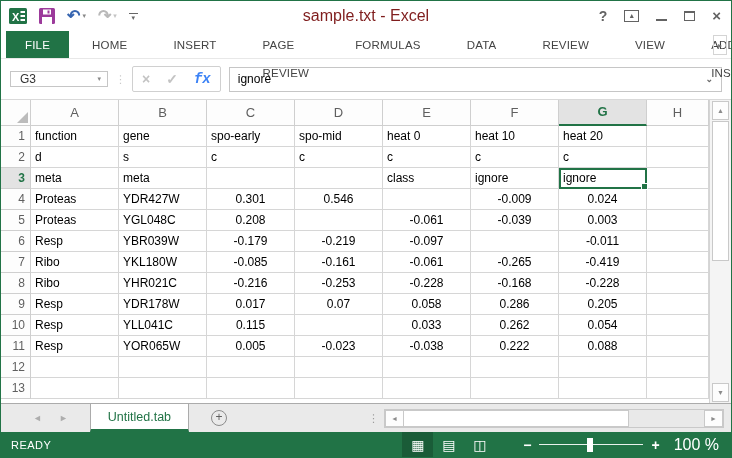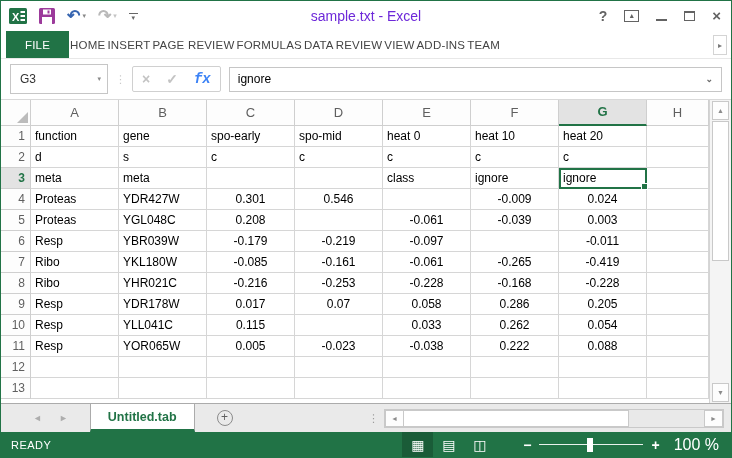--- a/index.html
+++ b/index.html
@@ -12,35 +12,35 @@
   .titlebar { height: 30px; display: flex; align-items: center; padding: 0 8px; position: relative; background: #fff; }
   .qat { display: flex; align-items: center; gap: 12px; }
   .qat-btn { display: inline-flex; align-items: center; gap: 2px; cursor: default; }
   .undo-glyph { color: #3765b0; font-size: 16px; font-weight: bold; line-height: 14px; }
   .redo-glyph { color: #b9b9b9; font-size: 16px; font-weight: bold; line-height: 14px; }
   .dd { font-size: 7px; color: #888; }
   .dd.dis { color: #c4c4c4; }
   .qat-more { display: inline-flex; flex-direction: column; align-items: center; color: #666; }
   .qat-more .bar { width: 9px; border-top: 1px solid #666; margin-bottom: 1px; }
   .qat-more .chev { font-size: 7px; line-height: 5px; }
-  .win-title { position: absolute; left: 50%; transform: translateX(-50%); font-size: 14px; color: #6d28d9; white-space: nowrap; text-align: right; }
+  .win-title { position: absolute; left: 50%; transform: translateX(-50%); font-size: 16px; color: #7f1d1d; white-space: nowrap; text-align: right; }
   .win-controls { position: absolute; right: 10px; top: 0; height: 30px; display: flex; align-items: center; gap: 17px; color: #636363; }
   .help-glyph { font-size: 14px; font-weight: bold; }
   .ribbon-opts { width: 15px; height: 12px; border: 1px solid #636363; display: flex; align-items: flex-start; justify-content: center; font-size: 8px; line-height: 9px; }
   .min-glyph { width: 11px; border-top: 2px solid #636363; display: inline-block; margin-top: 8px; }
   .max-glyph { width: 11px; height: 10px; border: 1px solid #636363; border-top-width: 2px; display: inline-block; }
   .close-glyph { font-size: 15px; font-weight: bold; line-height: 14px; }
   
   .ribbon-tabs { height: 28px; display: flex; align-items: stretch; padding-left: 5px; position: relative; border-bottom: 1px solid #e8e8e8; background: #fff; }
-  .rtab { line-height: 28px; padding: 0 1px; font-size: 11.5px; color: #444; letter-spacing: .2px; cursor: default; }
+  .rtab { line-height: 28px; padding: 0 23px; font-size: 11.5px; color: #444; letter-spacing: .2px; cursor: default; }
   .rtab.active { background: #217346; color: #fff; padding: 0 19px; }
   .tab-overflow { position: absolute; right: 4px; top: 4px; width: 14px; height: 20px; border: 1px solid #d4d4d4; color: #777; font-size: 8px; display: flex; align-items: center; justify-content: center; }
   
   .formula-row { height: 41px; display: flex; align-items: center; padding: 0 9px; border-bottom: 1px solid #d9d9d9; background: #fff; }
-  .name-box { width: 98px; height: 30px; border: 1px solid #c6c6c6; display: flex; align-items: center; padding: 0 6px 0 9px; color: #333; }
+  .name-box { width: 98px; height: 16px; border: 1px solid #c6c6c6; display: flex; align-items: center; padding: 0 6px 0 9px; color: #333; }
   .name-box .nb-dd { margin-left: auto; font-size: 7px; color: #8a8a8a; }
   .fdots { color: #c9c9c9; font-size: 11px; margin: 0 7px; letter-spacing: -1px; }
   .fbtns { height: 26px; border: 1px solid #d0d0d0; border-radius: 2px; display: flex; align-items: center; padding: 0 9px; gap: 16px; }
   .fcancel, .fenter { color: #c3c3c3; font-size: 14px; font-weight: bold; }
   .ffx { color: #3b82f6; font-size: 14px; font-style: italic; font-family: Liberation Mono, monospace; font-weight: bold; }
   .finput { flex: 1; height: 25px; border: 1px solid #c6c6c6; margin-left: 8px; display: flex; align-items: center; padding: 0 8px; color: #000; }
   .finput .fi-dd { margin-left: auto; color: #6a6a6a; font-size: 9px; font-weight: bold; }
   
   .grid-wrap { position: relative; height: 304px; background: #fff; border-bottom: 1px solid #ababab; overflow: hidden; }
   .col-head-row { display: flex; height: 26px; }
@@ -59,21 +59,21 @@
   .cell.selcell::after { content: ""; position: absolute; right: -2px; bottom: -2px; width: 5px; height: 5px; background: #217346; border: 1px solid #fff; }
   
   .vscroll { position: absolute; top: 0; right: 0; width: 22px; height: 100%; background: #f4f4f4; border-left: 1px solid #d4d4d4; display: flex; flex-direction: column; padding: 1px 2px; }
   .vs-btn { height: 19px; flex: none; border: 1px solid #c9c9c9; background: #fdfdfd; color: #8b8b8b; font-size: 7px; display: flex; align-items: center; justify-content: center; margin-bottom: 1px; }
   .vs-thumb { height: 140px; flex: none; border: 1px solid #c9c9c9; background: #fff; }
   .vs-track { flex: 1; }
   .vs-btn.bottom { margin-bottom: 0; margin-top: 1px; }
   
   .sheetbar { height: 28px; background: #eaeaea; display: flex; align-items: stretch; }
   .sheet-nav { display: flex; align-items: center; gap: 17px; margin-left: 32px; color: #adadad; font-size: 9px; }
-  .sheet-tab { margin-left: 22px; background: #fff; border-left: 1px solid #ababab; border-right: 1px solid #ababab; border-bottom: 3px solid #217346; padding: 0 17px; display: flex; align-items: center; color: #217346; font-weight: bold; font-size: 12.5px; }
+  .sheet-tab { margin-left: 22px; background: #fff; border-left: 1px solid #ababab; border-right: 1px solid #ababab; border-bottom: 3px solid #217346; padding: 0 17px; display: flex; align-items: center; color: #217346; font-weight: normal; font-size: 12.5px; }
   .add-sheet { align-self: center; margin-left: 22px; width: 16px; height: 16px; border: 1px solid #8b8b8b; border-radius: 50%; color: #5f5f5f; font-size: 12px; line-height: 13px; text-align: center; }
   .sb-spacer { flex: 1; }
   .sb-dots { align-self: center; color: #9c9c9c; font-size: 11px; margin-right: 5px; }
   .hscroll { align-self: center; width: 340px; height: 19px; display: flex; align-items: stretch; background: #dadada; border: 1px solid #c9c9c9; margin-right: 7px; padding: 0; }
   .hs-btn { width: 19px; flex: none; background: #fdfdfd; border: 1px solid #c9c9c9; color: #8b8b8b; font-size: 7px; display: flex; align-items: center; justify-content: center; }
   .hs-thumb { width: 225px; flex: none; background: #fff; border: 1px solid #c9c9c9; border-left: none; }
   .hs-track { flex: 1; background: #e9e9e9; }
   
   .statusbar { height: 25px; background: #217346; color: #fff; display: flex; align-items: center; justify-content: center; }
   .status-mode { margin-left: 10px; font-size: 11px; letter-spacing: .5px; }

